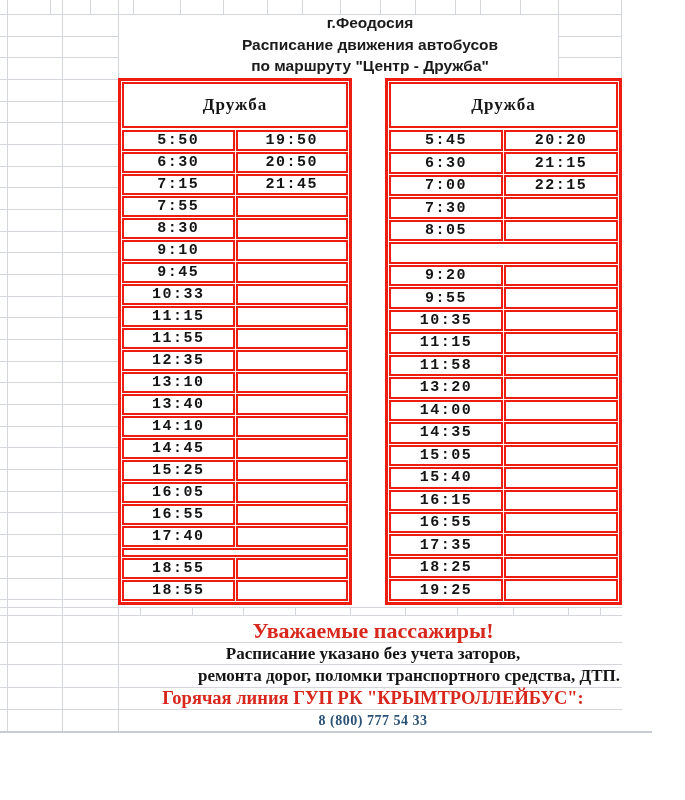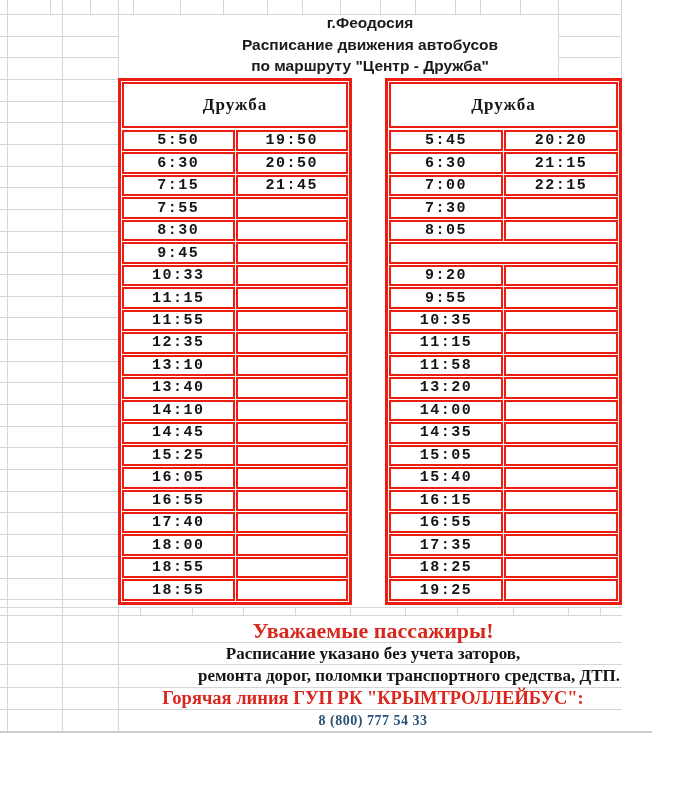--- a/index.html
+++ b/index.html
@@ -200,20 +200,24 @@
         </div>
         <div class="trow">
           <div class="tcell">7:55</div>
           <div class="tcell"></div>
         </div>
         <div class="trow">
           <div class="tcell">8:30</div>
           <div class="tcell"></div>
         </div>
         <div class="trow">
+          <div class="tcell">9:10</div>
+          <div class="tcell"></div>
+        </div>
+        <div class="trow">
           <div class="tcell">9:45</div>
           <div class="tcell"></div>
         </div>
         <div class="trow">
           <div class="tcell">10:33</div>
           <div class="tcell"></div>
         </div>
         <div class="trow">
           <div class="tcell">11:15</div>
           <div class="tcell"></div>
@@ -252,21 +256,20 @@
         </div>
         <div class="trow">
           <div class="tcell">16:55</div>
           <div class="tcell"></div>
         </div>
         <div class="trow">
           <div class="tcell">17:40</div>
           <div class="tcell"></div>
         </div>
         <div class="trow">
-          <div class="tcell">18:00</div>
           <div class="tcell"></div>
         </div>
         <div class="trow">
           <div class="tcell">18:55</div>
           <div class="tcell"></div>
         </div>
         <div class="trow">
           <div class="tcell">18:55</div>
           <div class="tcell"></div>
         </div>

